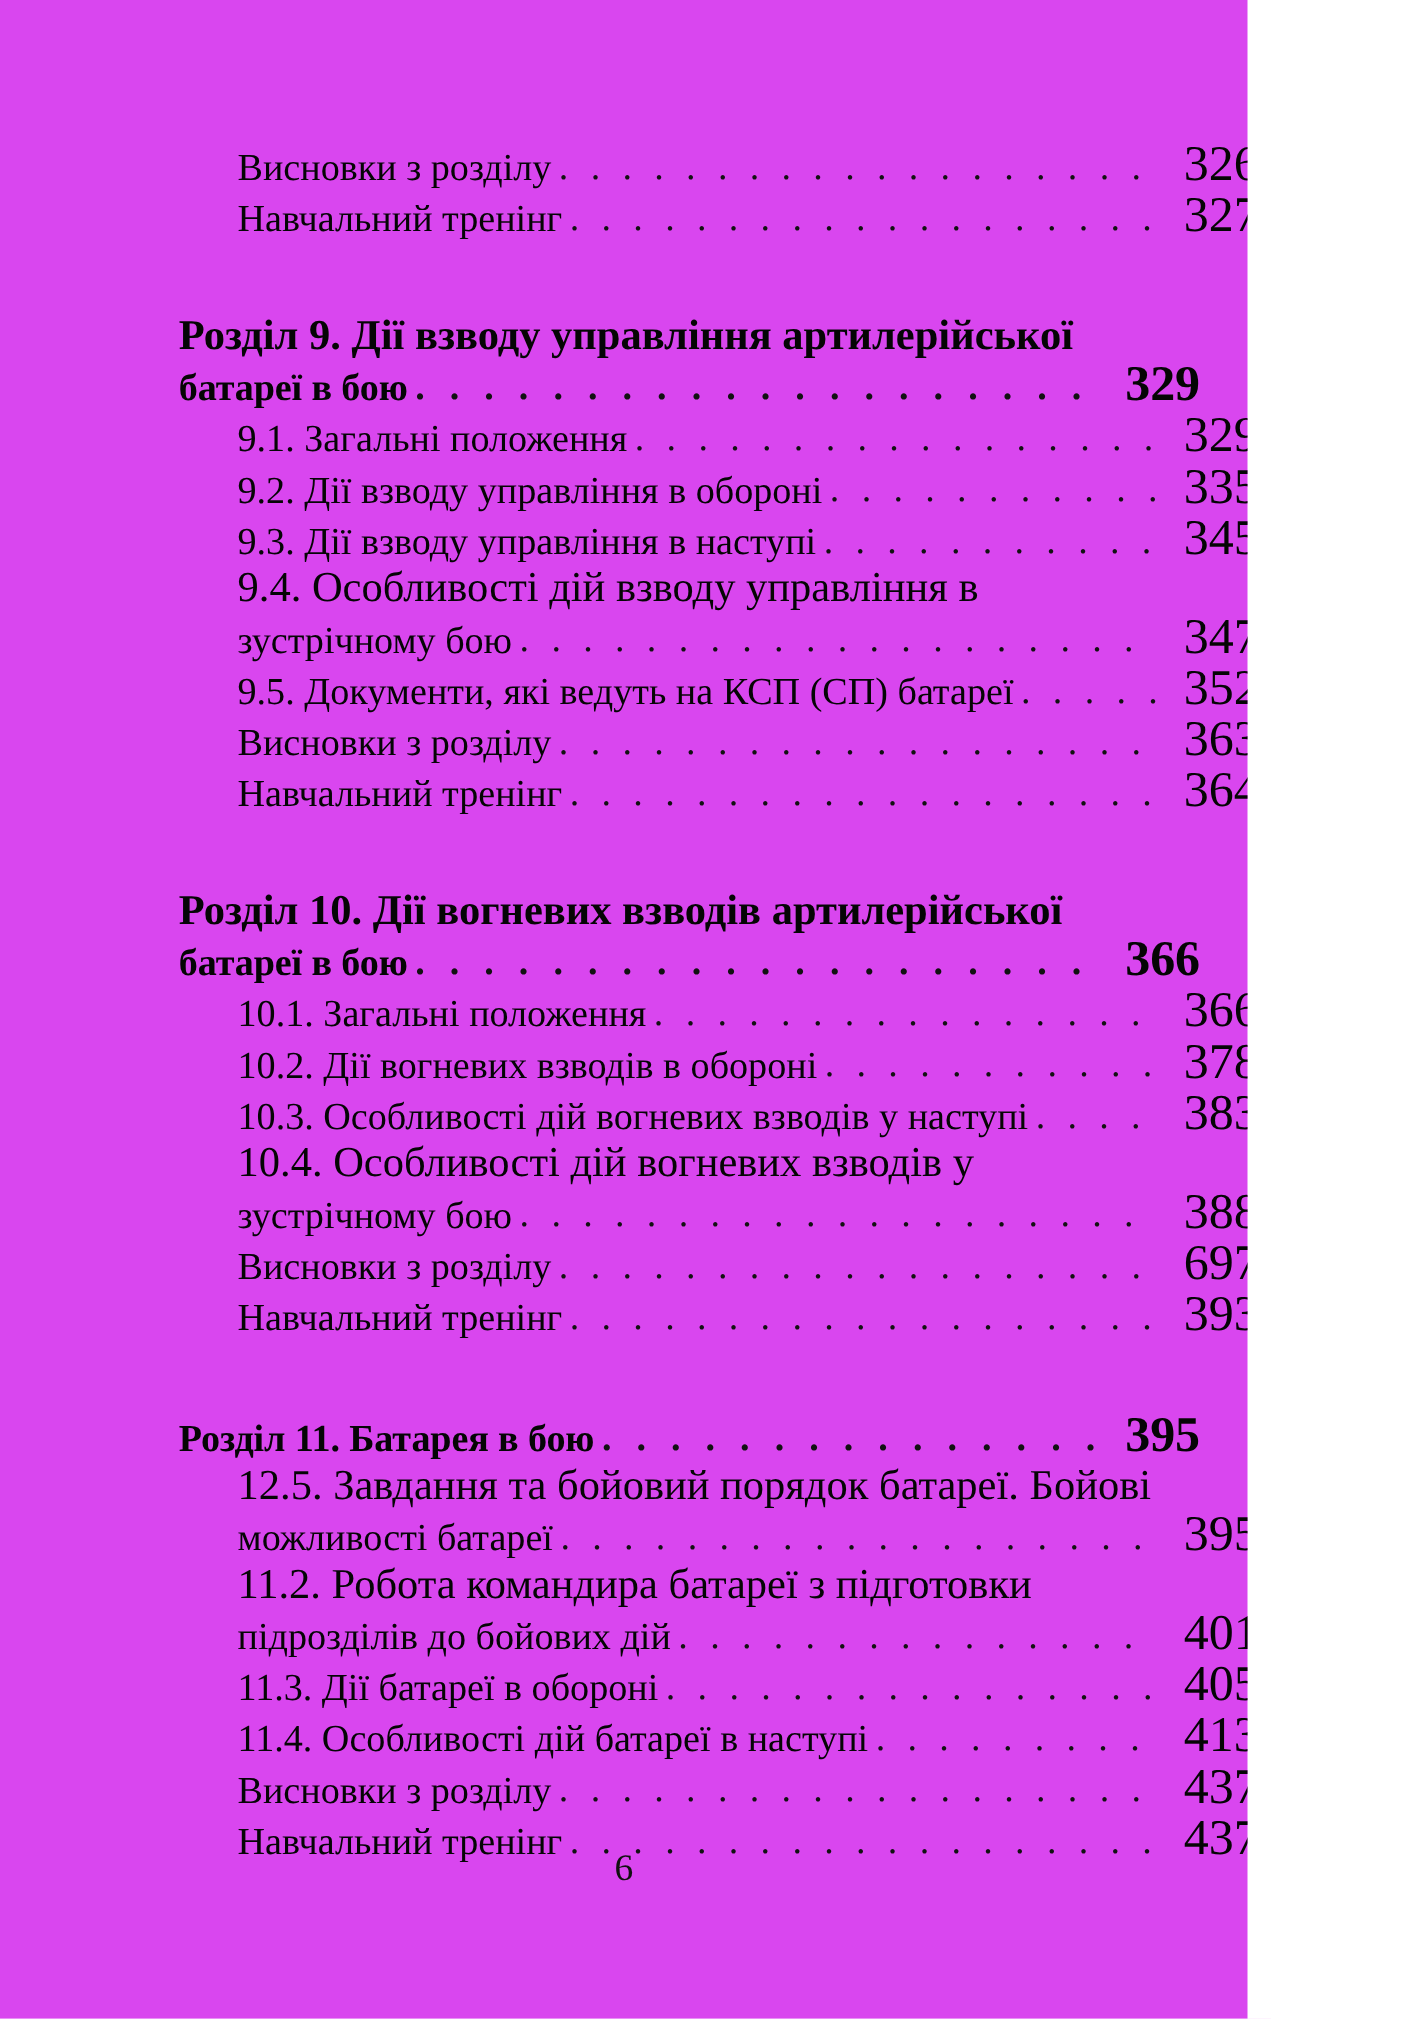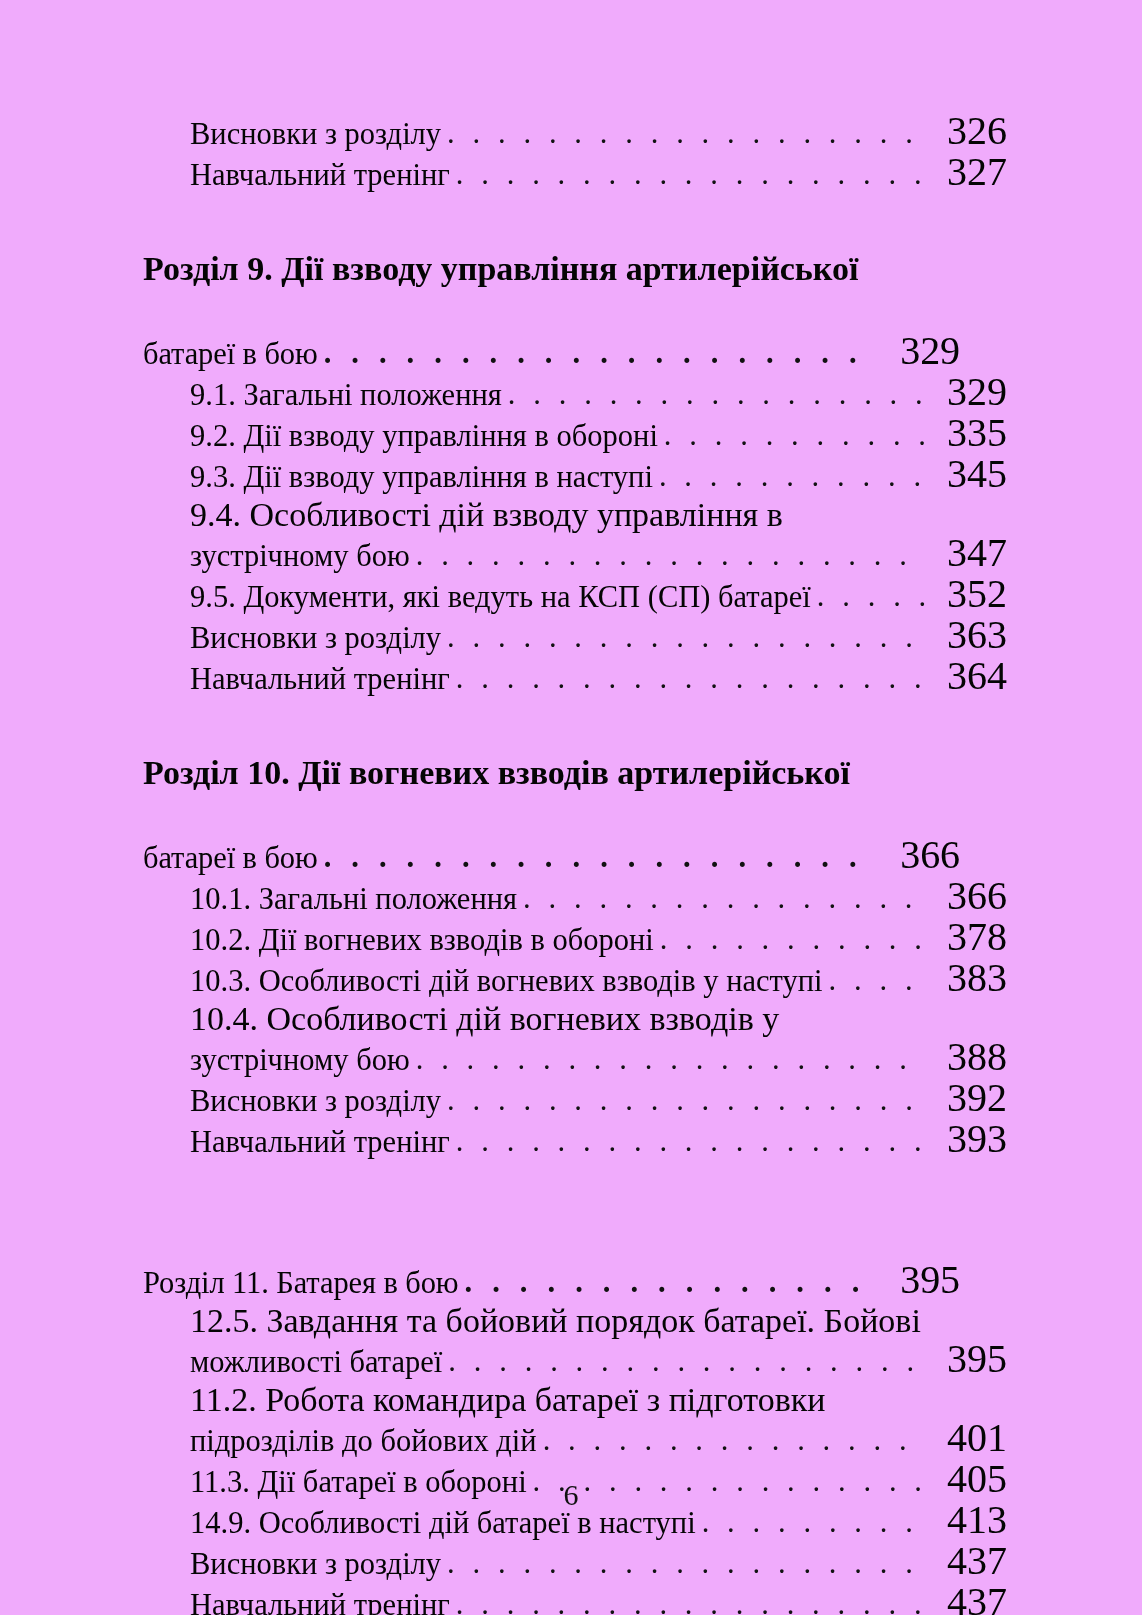--- a/index.html
+++ b/index.html
@@ -2,23 +2,23 @@
 <html><head>
 <meta charset="utf-8">
 <style>
   html, body {
     margin: 0;
     padding: 0;
     background: #ffffff;
   }
   .page {
     position: relative;
-    width: 1142px;
+    width: 998px;
     height: 1615px;
-    background: #f0abfc;
+    background: #d946ef;
     font-family: "Liberation Serif", "DejaVu Serif", serif;
     color: #050505;
     overflow: hidden;
     box-sizing: border-box;
     padding-left: 45px;
   }
 
   .toc {
     position: absolute;
     left: 143px;
@@ -40,23 +40,22 @@
     font-size: 30.5px;
     line-height: 38px;
     white-space: nowrap;
   }
 
   
   .entry.sub .line { padding-left: 47px; }
   .entry.plain .line { padding-left: 47px; }
 
   .entry.chapter .line {
-    font-weight: normal;
+    font-weight: bold;
     letter-spacing: -0.1px;
-    margin-top: 44px;
   }
 
   .label {
     flex: 0 0 auto;
     padding-right: 6px;
   }
 
   .leader {
     flex: 1 1 auto;
     overflow: hidden;
@@ -239,21 +238,21 @@
         <div class="line">
           <span class="label">зустрічному бою</span>
           <span class="leader"></span>
           <span class="pageno">388</span>
         </div>
       </div>
       <div class="entry plain">
         <div class="line">
           <span class="label">Висновки з розділу</span>
           <span class="leader"></span>
-          <span class="pageno">392</span>
+          <span class="pageno">697</span>
         </div>
       </div>
       <div class="entry plain">
         <div class="line">
           <span class="label">Навчальний тренінг</span>
           <span class="leader"></span>
           <span class="pageno">393</span>
         </div>
       </div>
       <div class="block-gap"></div>
@@ -286,21 +285,21 @@
       </div>
       <div class="entry sub">
         <div class="line">
           <span class="label">11.3. Дії батареї в обороні</span>
           <span class="leader"></span>
           <span class="pageno">405</span>
         </div>
       </div>
       <div class="entry sub">
         <div class="line">
-          <span class="label">14.9. Особливості дій батареї в наступі</span>
+          <span class="label">11.4. Особливості дій батареї в наступі</span>
           <span class="leader"></span>
           <span class="pageno">413</span>
         </div>
       </div>
       <div class="entry plain">
         <div class="line">
           <span class="label">Висновки з розділу</span>
           <span class="leader"></span>
           <span class="pageno">437</span>
         </div>

